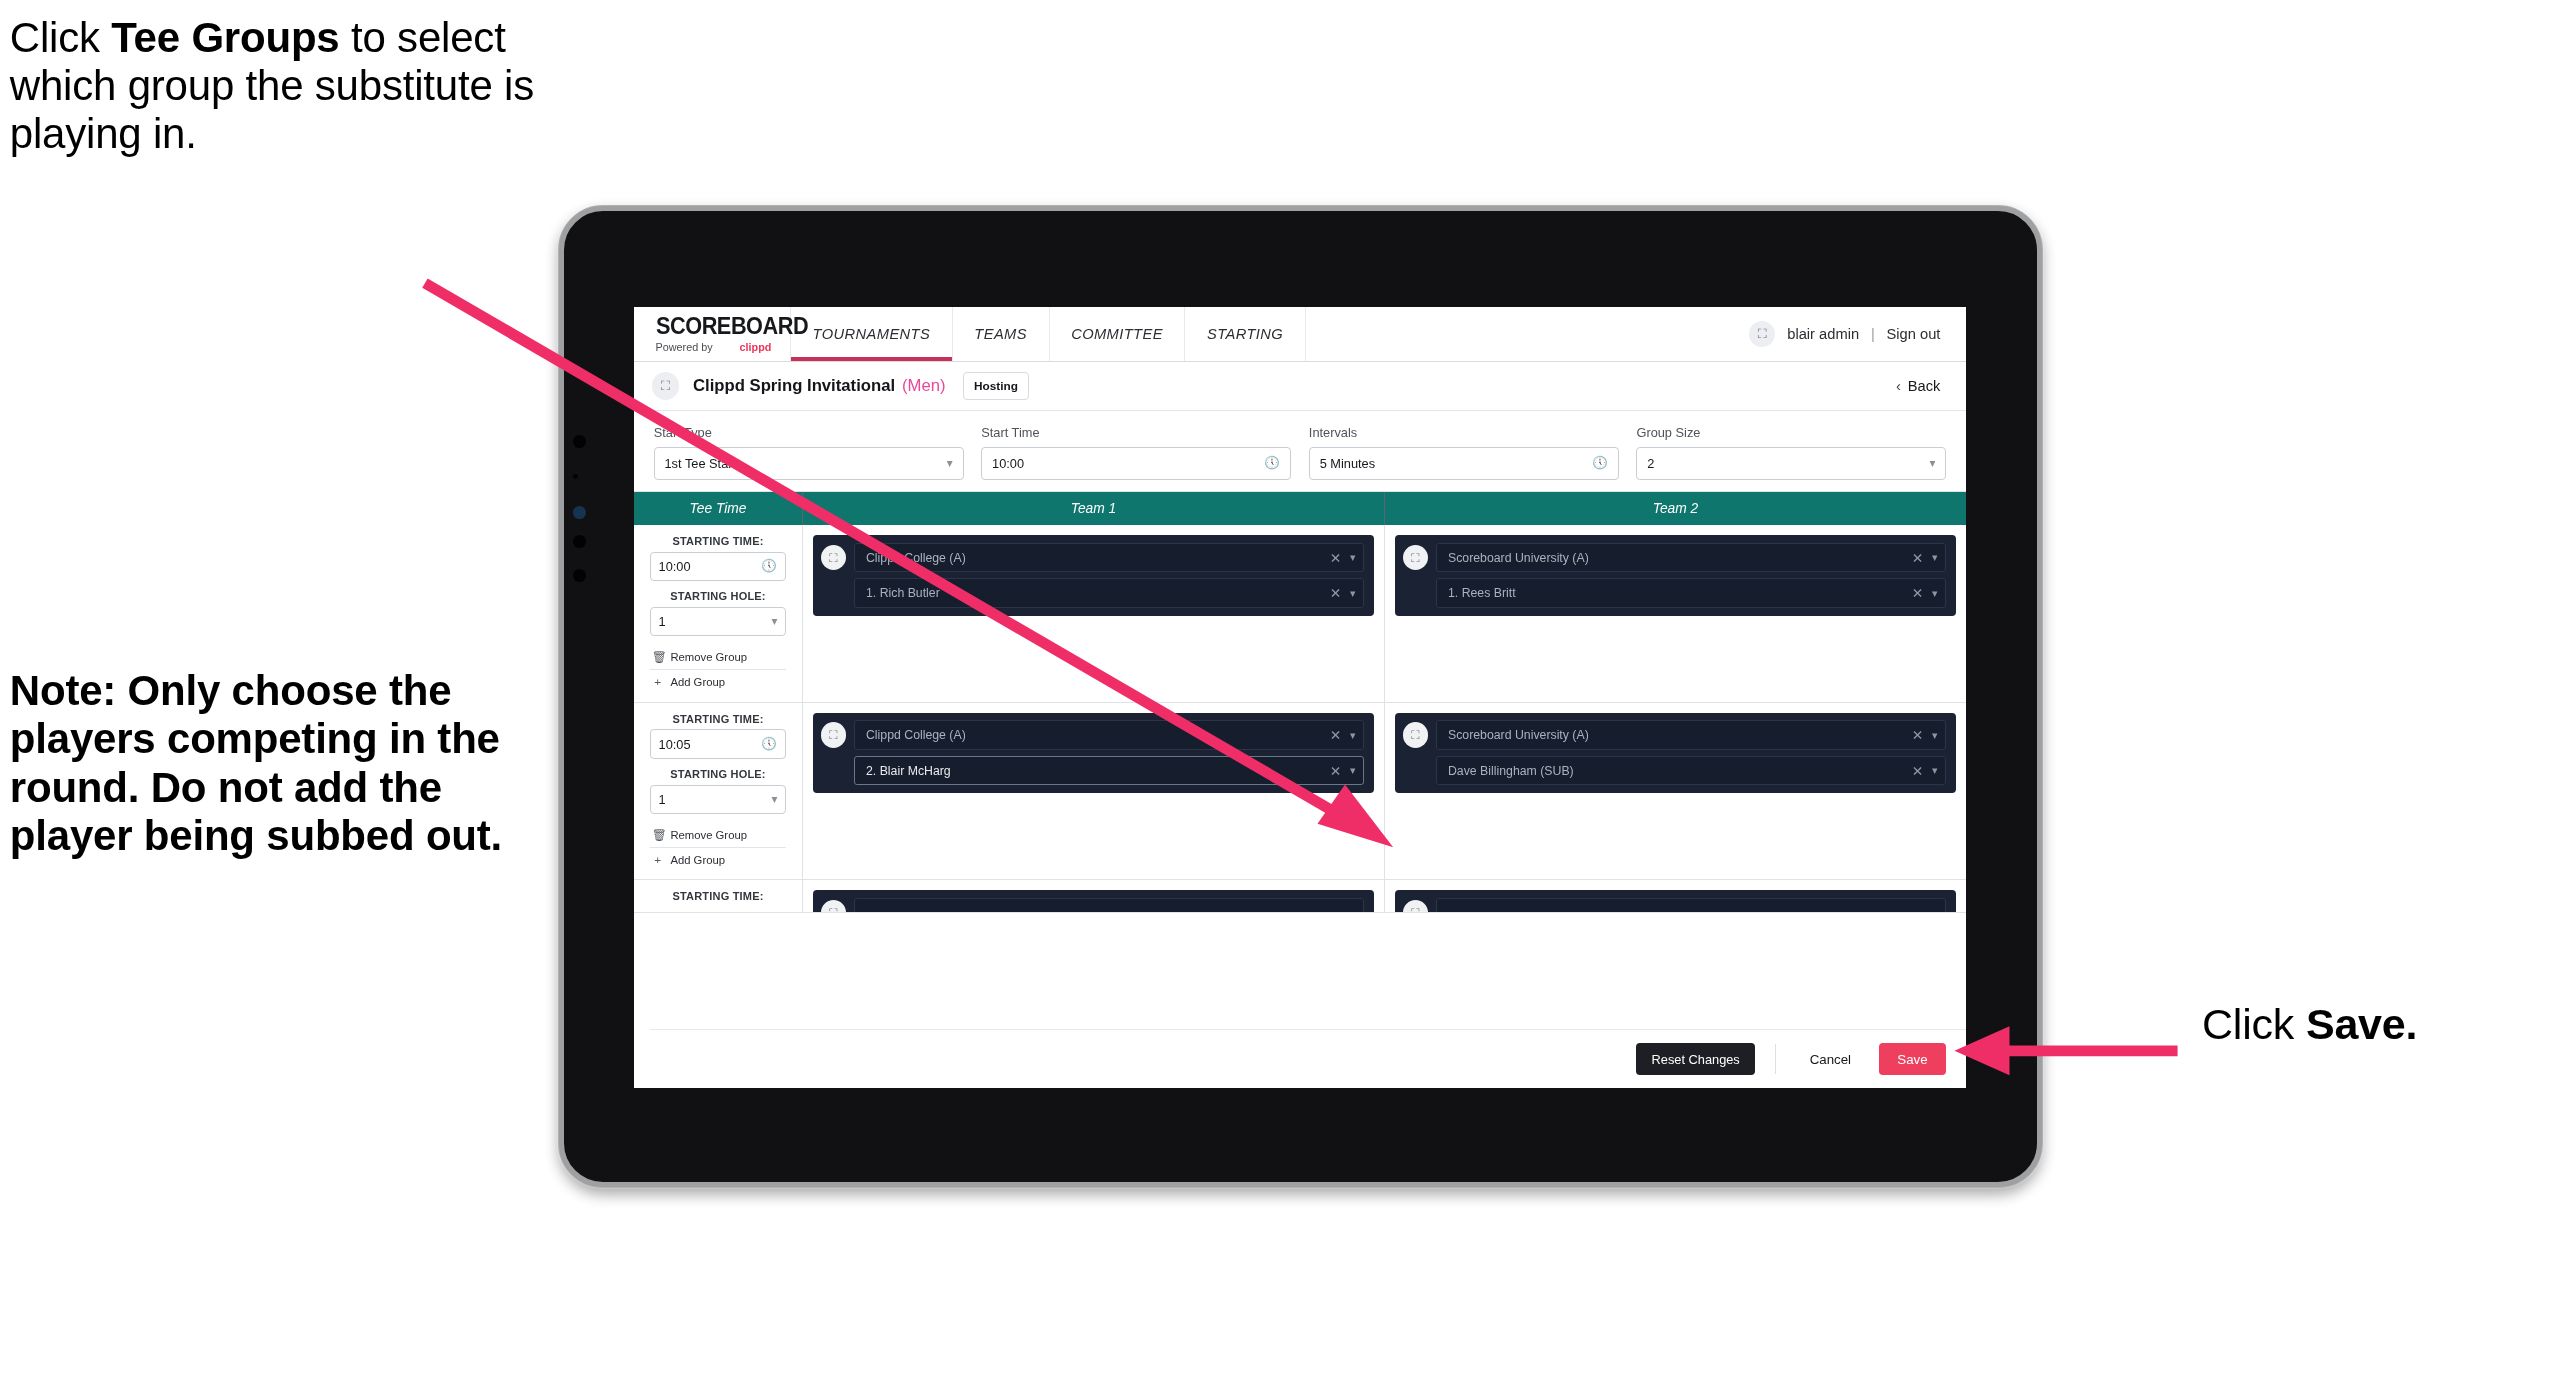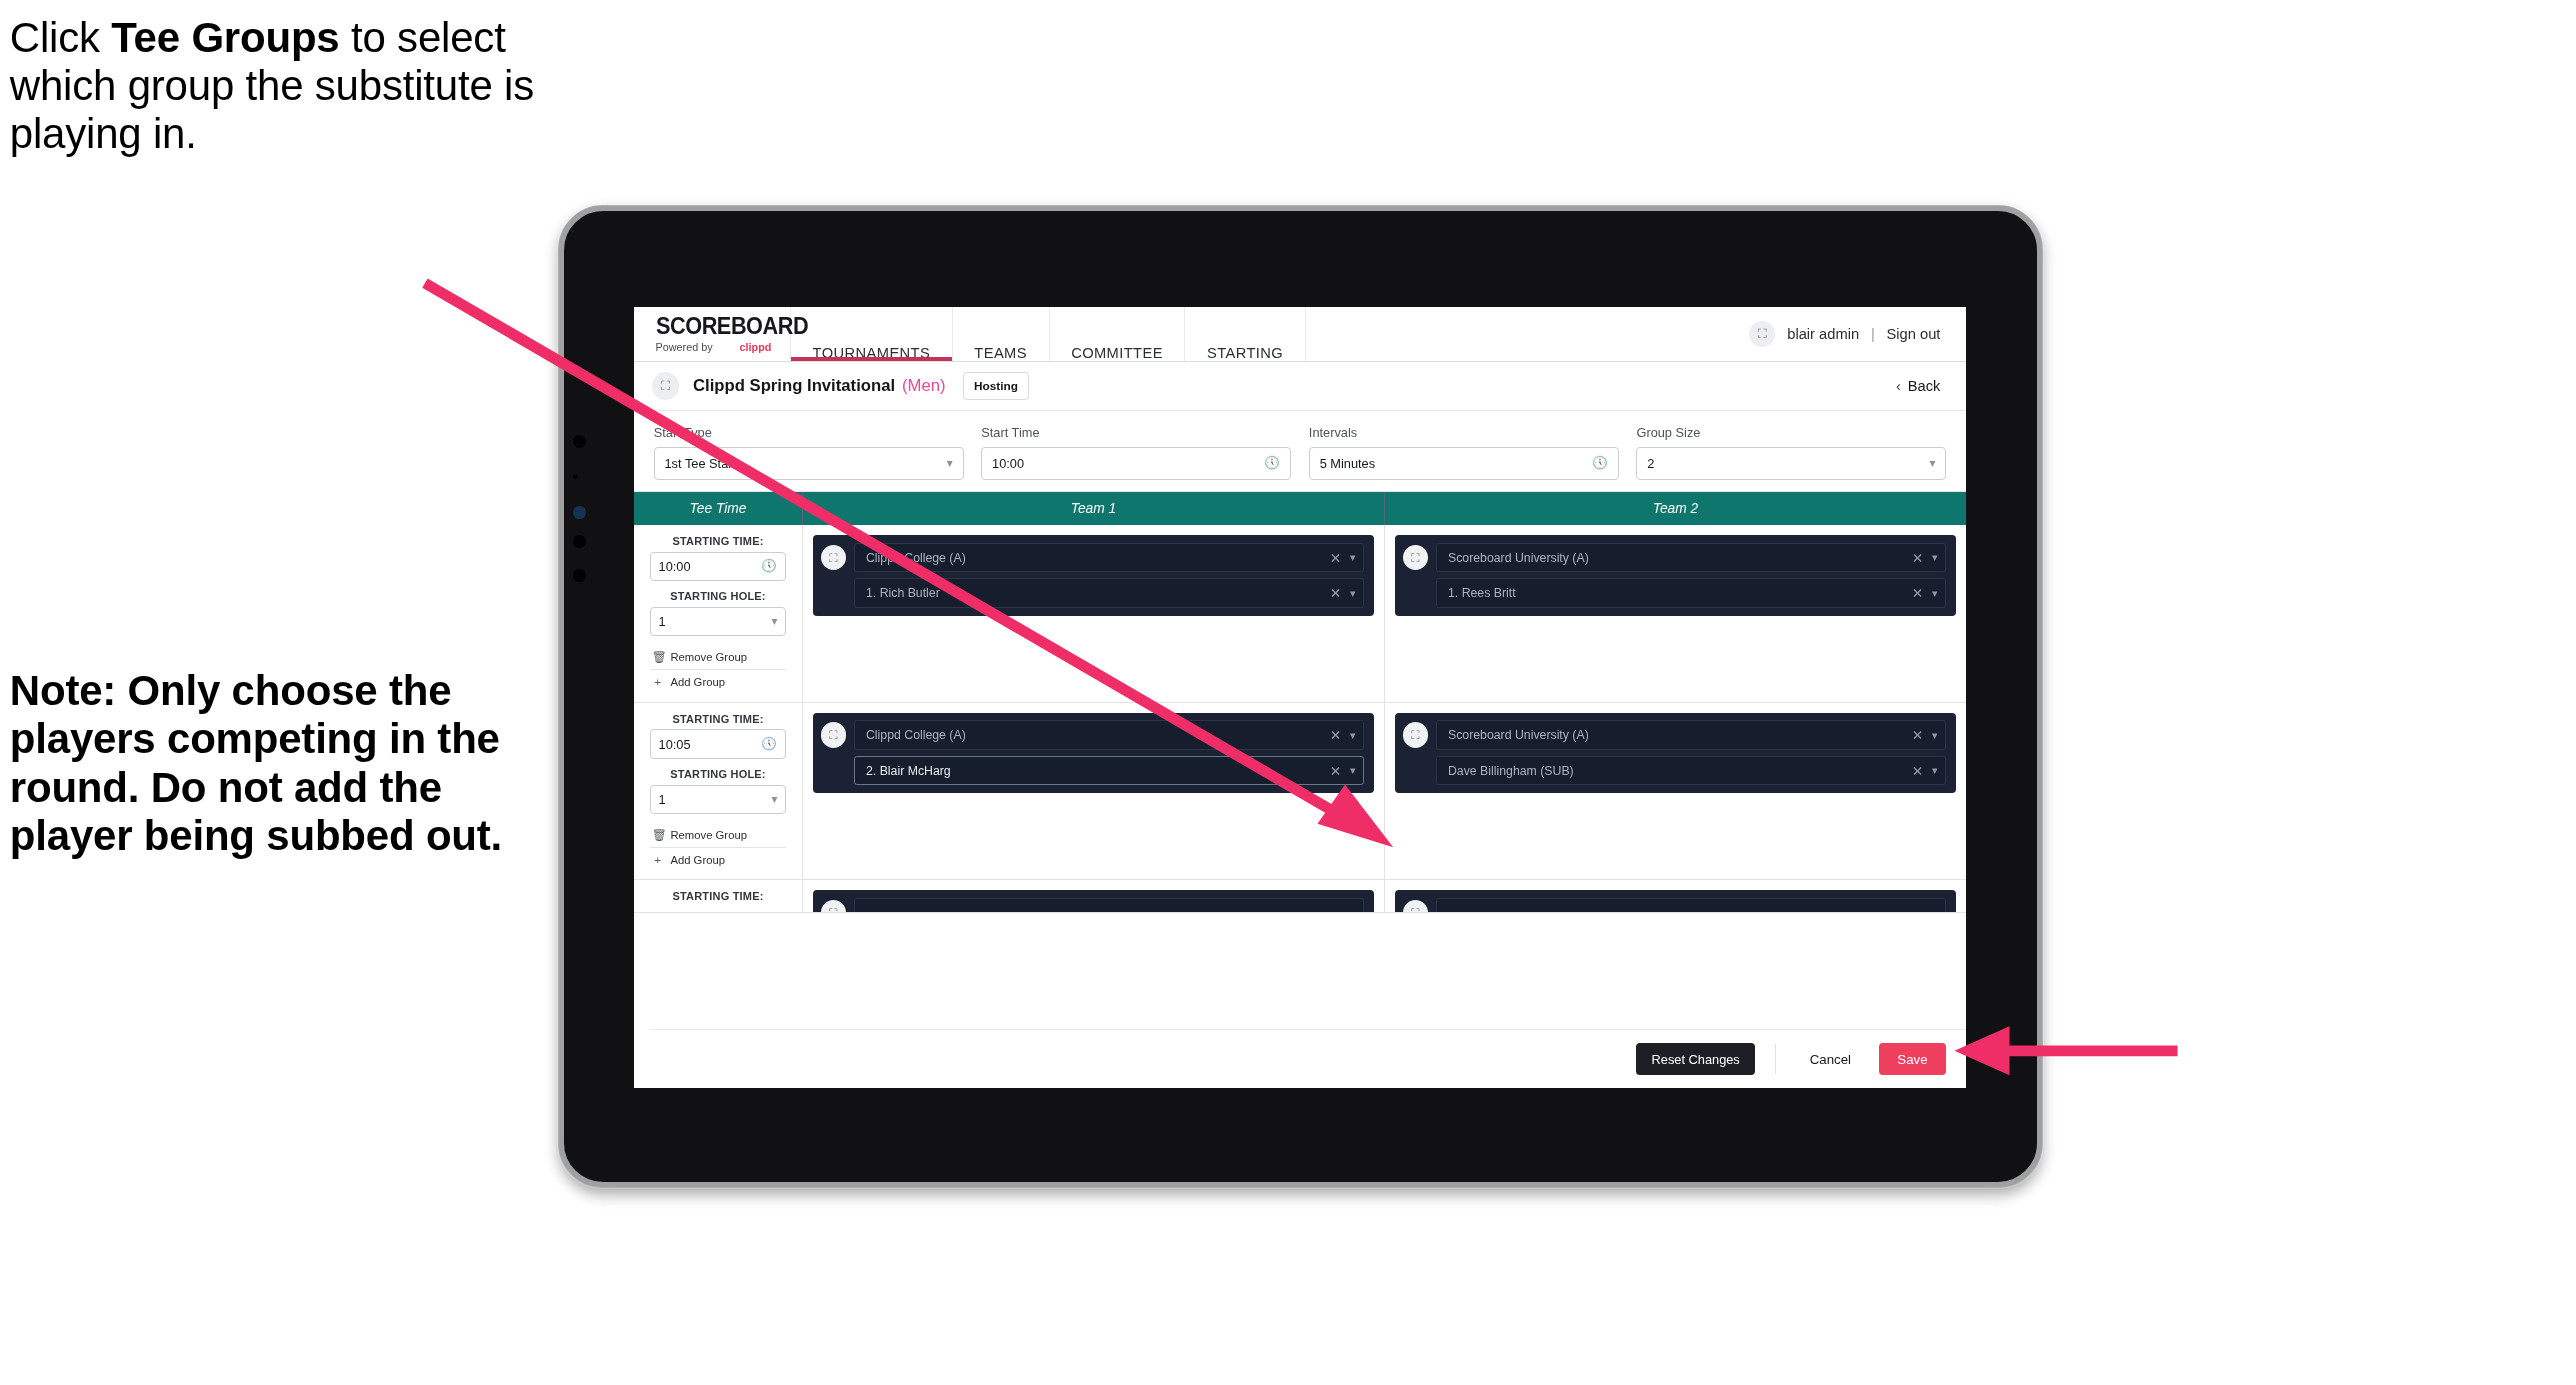--- a/index.html
+++ b/index.html
@@ -82,26 +82,27 @@
     transform: scaleX(.92); transform-origin: left center;
   }
   .brand-sub {
     font-size: 10.8px; color: #4a4d52; margin-top: 2.9px; line-height: 1;
   }
   .brand-sub .clippd { color: #e8375a; font-weight: 700; margin-left: 24px; }
 
   .navtabs { display: flex; align-items: stretch; }
   .navtab {
     position: relative;
-    display: flex; align-items: flex-end;
+    display: flex; align-items: center;
     padding: 0 21.6px;
     font-size: 14.7px; letter-spacing: 0.4px;
     color: #2b2e33;
     border-right: 1px solid #e7e9ec;
     cursor: pointer;
+    font-style: italic;
   }
   .navtab.active::after {
     content: ""; position: absolute; left: 0; right: 0; bottom: 0;
     height: 3.9px; background: #c4325a;
   }
   .nav-right {
     margin-left: auto;
     display: flex; align-items: center; gap: 11.8px;
     padding-right: 25.6px;
     font-size: 14.7px; color: #2b2e33;
@@ -284,20 +285,23 @@
 <div id="root">
 
   <div class="annot" id="annot-top">
     <span>Click </span><b>Tee Groups</b><span> to select which group the substitute is playing in.</span>
   </div>
 
   <div class="annot" id="annot-note">
     <span>Note: Only choose the players competing in the round. Do not add the player being subbed out.</span>
   </div>
 
+  <div class="annot" id="annot-save">
+    <span>Click </span><b>Save.</b>
+  </div>
 
   <div id="tablet">
     <div class="bezel-dot" style="top:224px"></div>
     <div class="bezel-dot small" style="top:263px"></div>
     <div class="bezel-dot lens" style="top:295px"></div>
     <div class="bezel-dot" style="top:324px"></div>
     <div class="bezel-dot" style="top:358px"></div>
   </div>
 
   <div id="app">

